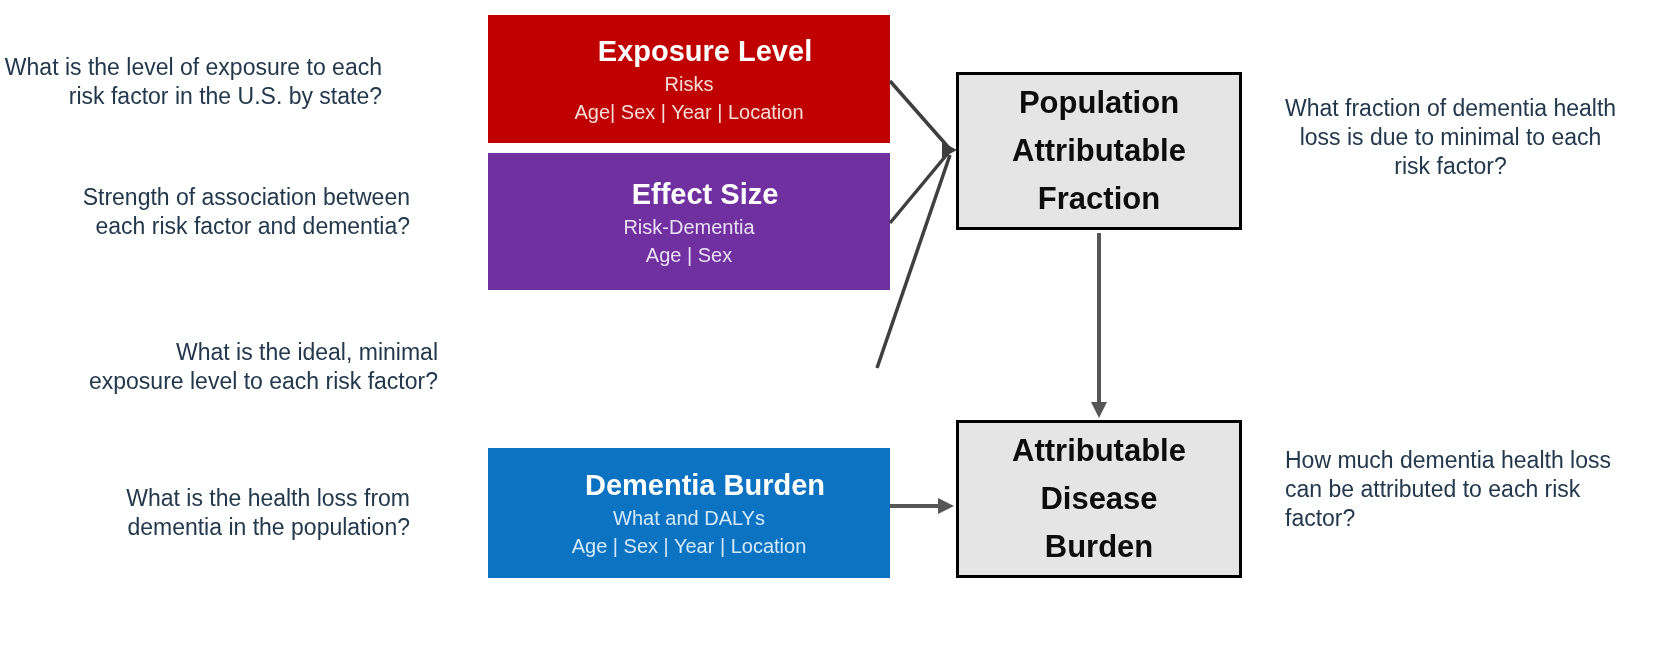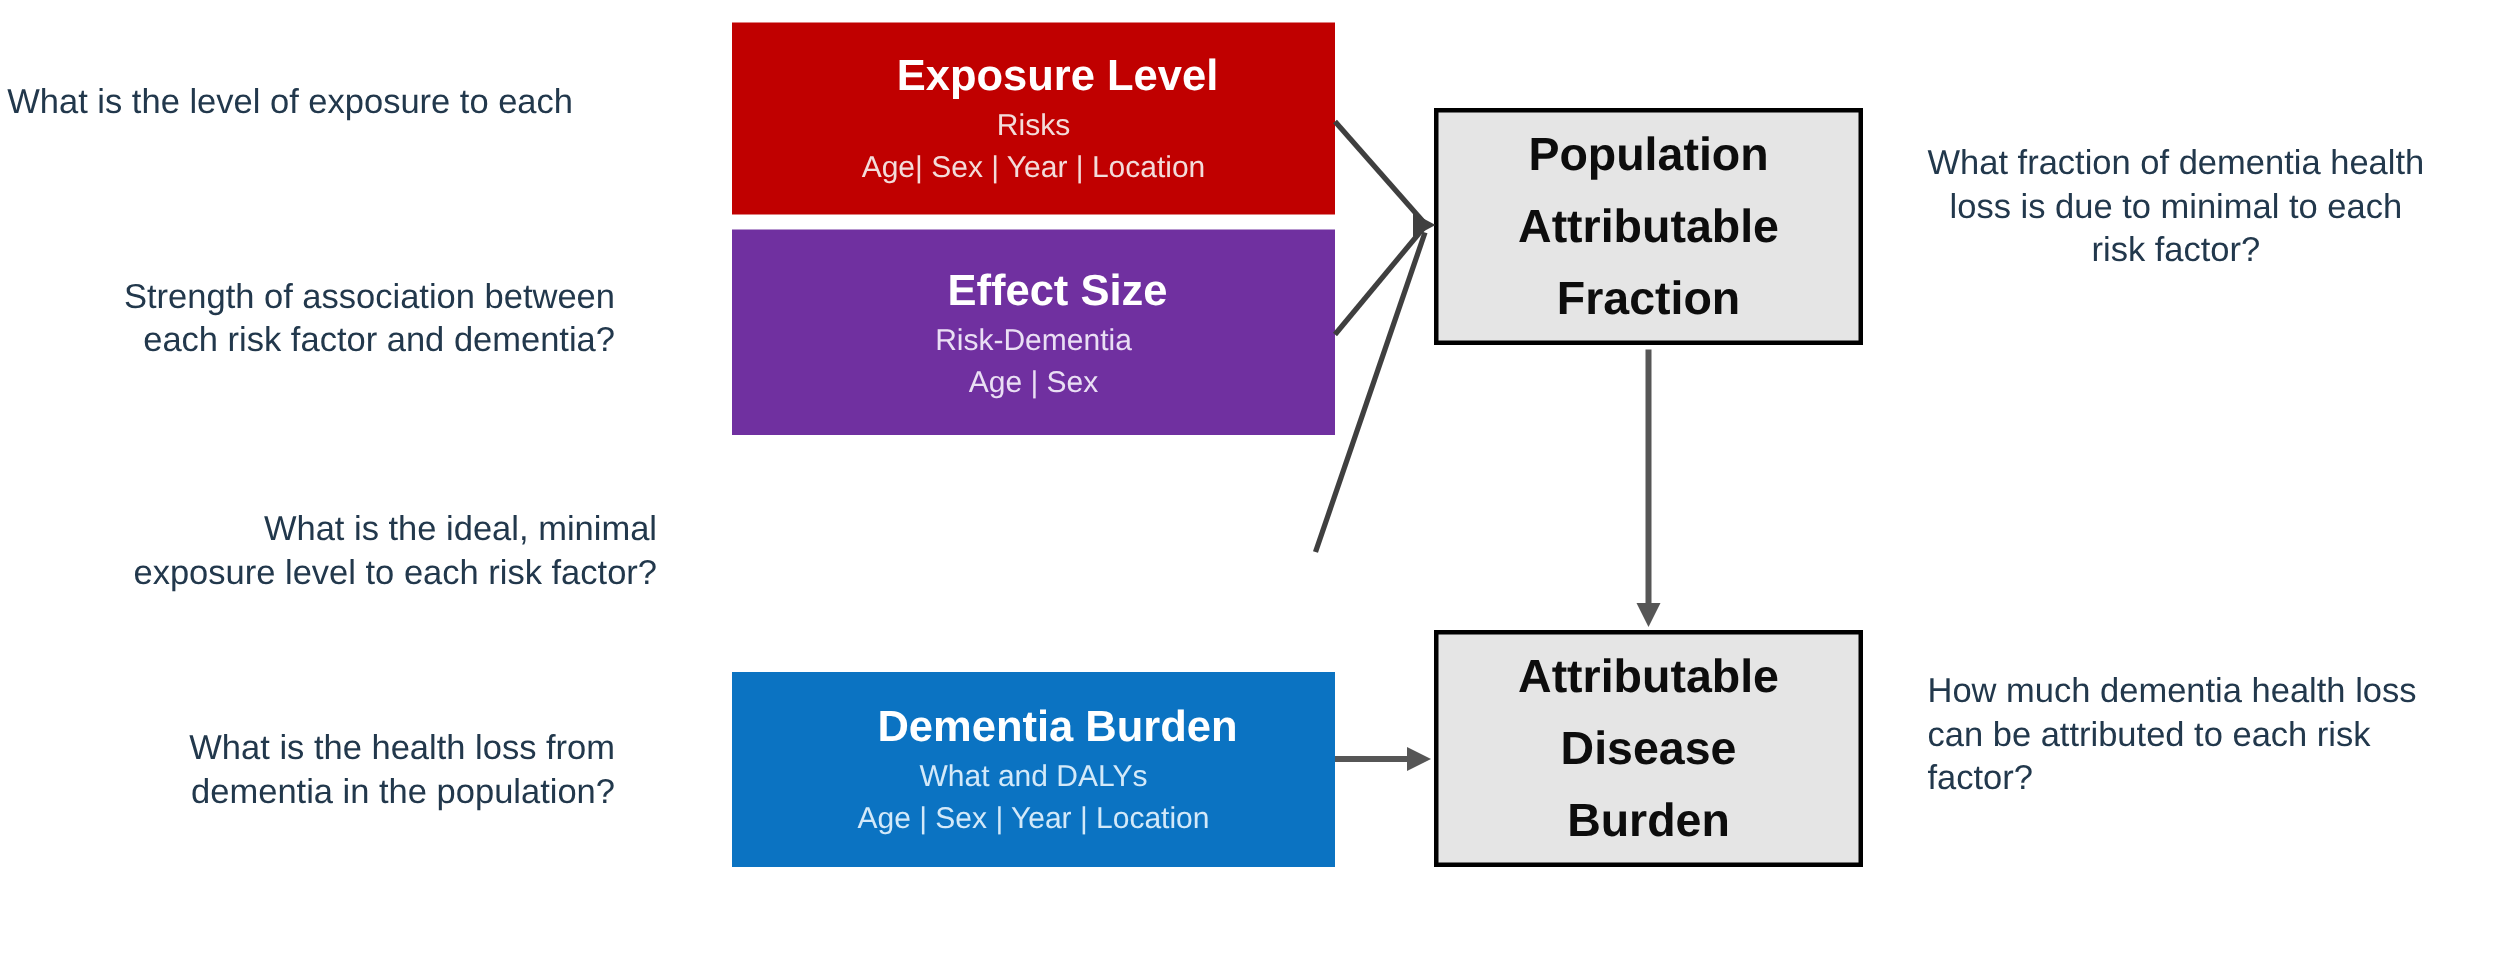--- a/index.html
+++ b/index.html
@@ -68,20 +68,21 @@
   }
   .arrows { position: absolute; left: 0; top: 0; }
 </style>
 </head>
 <body>
 
 <div class="canvas">
 
   <div class="question left" style="right: 1296px; top: 28px; margin-top: 25px;">
     <div class="q-line">What is the level of exposure to each</div>
+    <div class="q-line">risk factor in the U.S. by state?</div>
   </div>
   <div class="question left" style="right: 1268px; top: 183px;">
     <div class="q-line">Strength of association between</div>
     <div class="q-line">each risk factor and dementia?</div>
   </div>
   <div class="question left" style="right: 1268px; top: 484px;">
     <div class="q-line">What is the health loss from</div>
     <div class="q-line">dementia in the population?</div>
   </div>
   <div class="question left" style="right: 1240px; top: 338px;">

